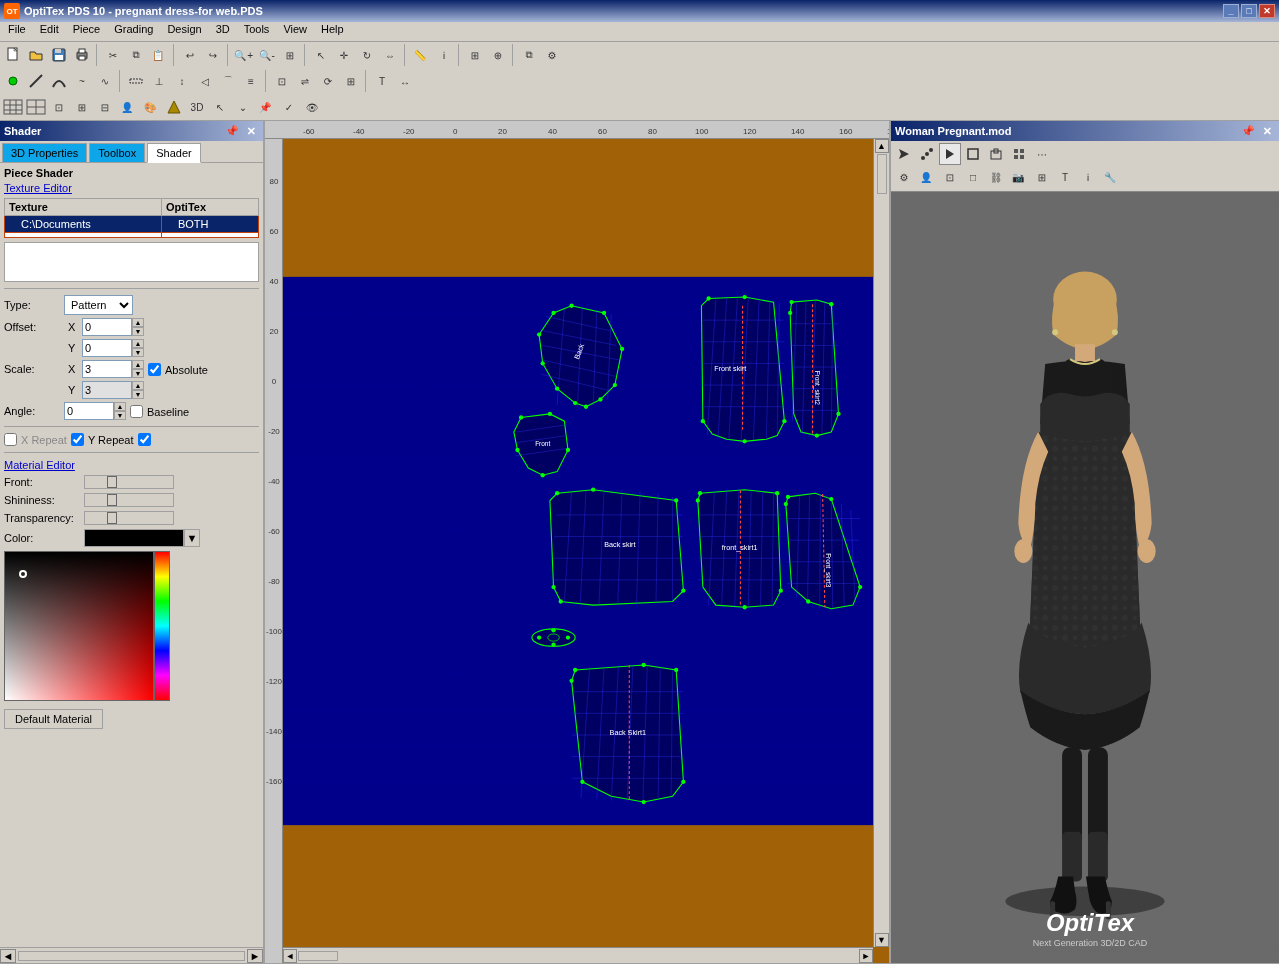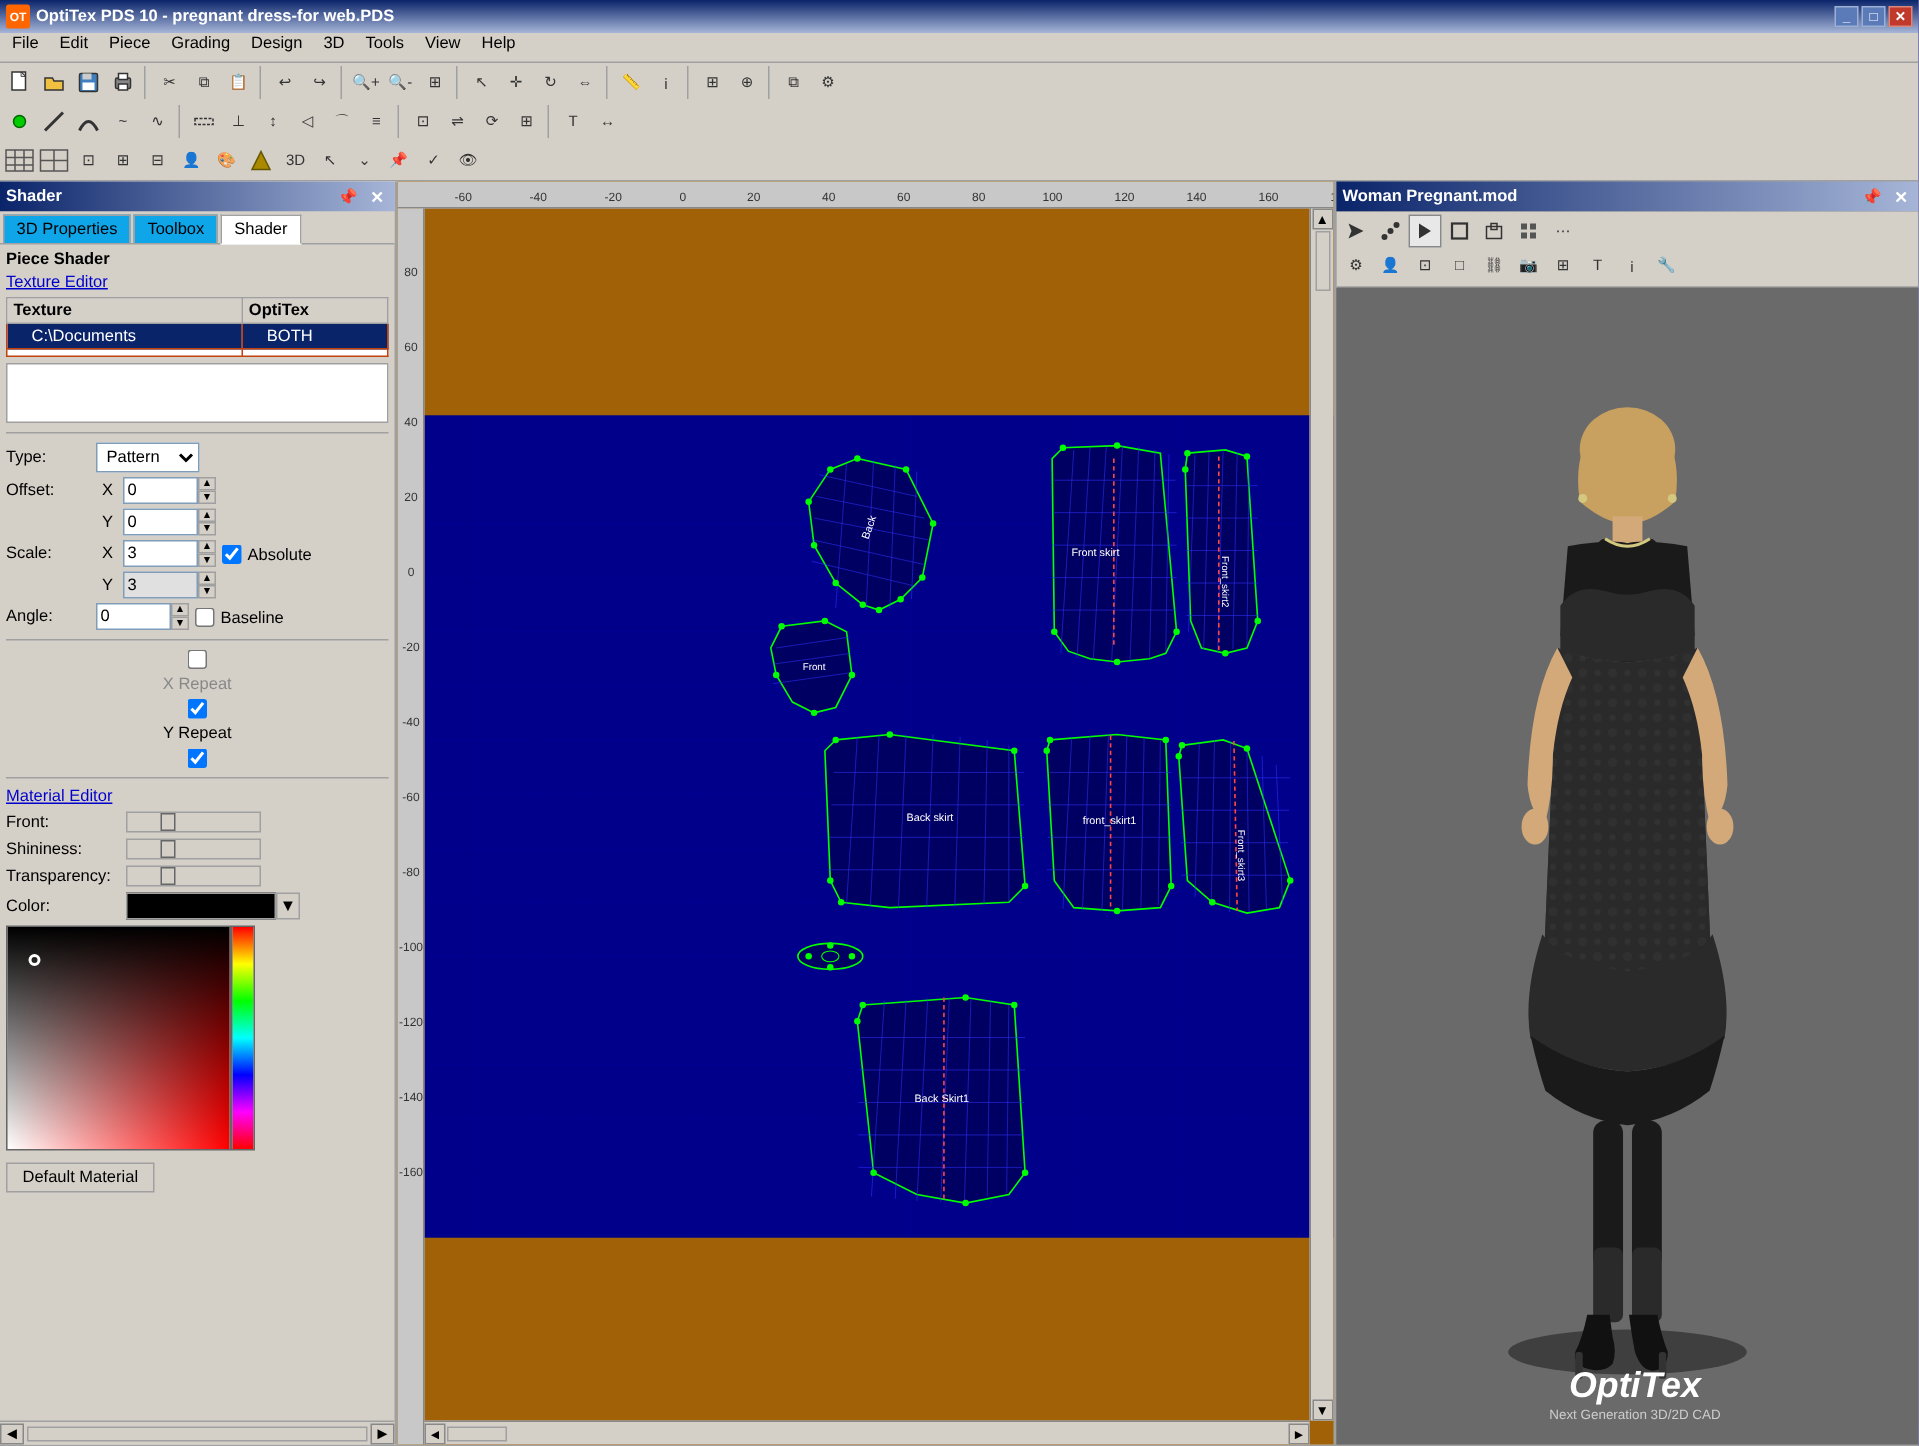--- a/index.html
+++ b/index.html
@@ -372,21 +372,20 @@
       padding: 0 4px;
       font-size: 11px;
       gap: 8px;
     }
 
     .xrepeat-row {
       display: flex;
       align-items: center;
       gap: 4px;
       margin-bottom: 4px;
-      flex-direction: column;
     }
     .xrepeat-label { font-size: 11px; color: #888; }
   </style>
 </head>
 <body>
 
 <div class="title-bar">
   <div class="title-bar-left">
     <div class="title-bar-icon">
       <span style="font-size:8px;font-weight:bold;">OT</span>

